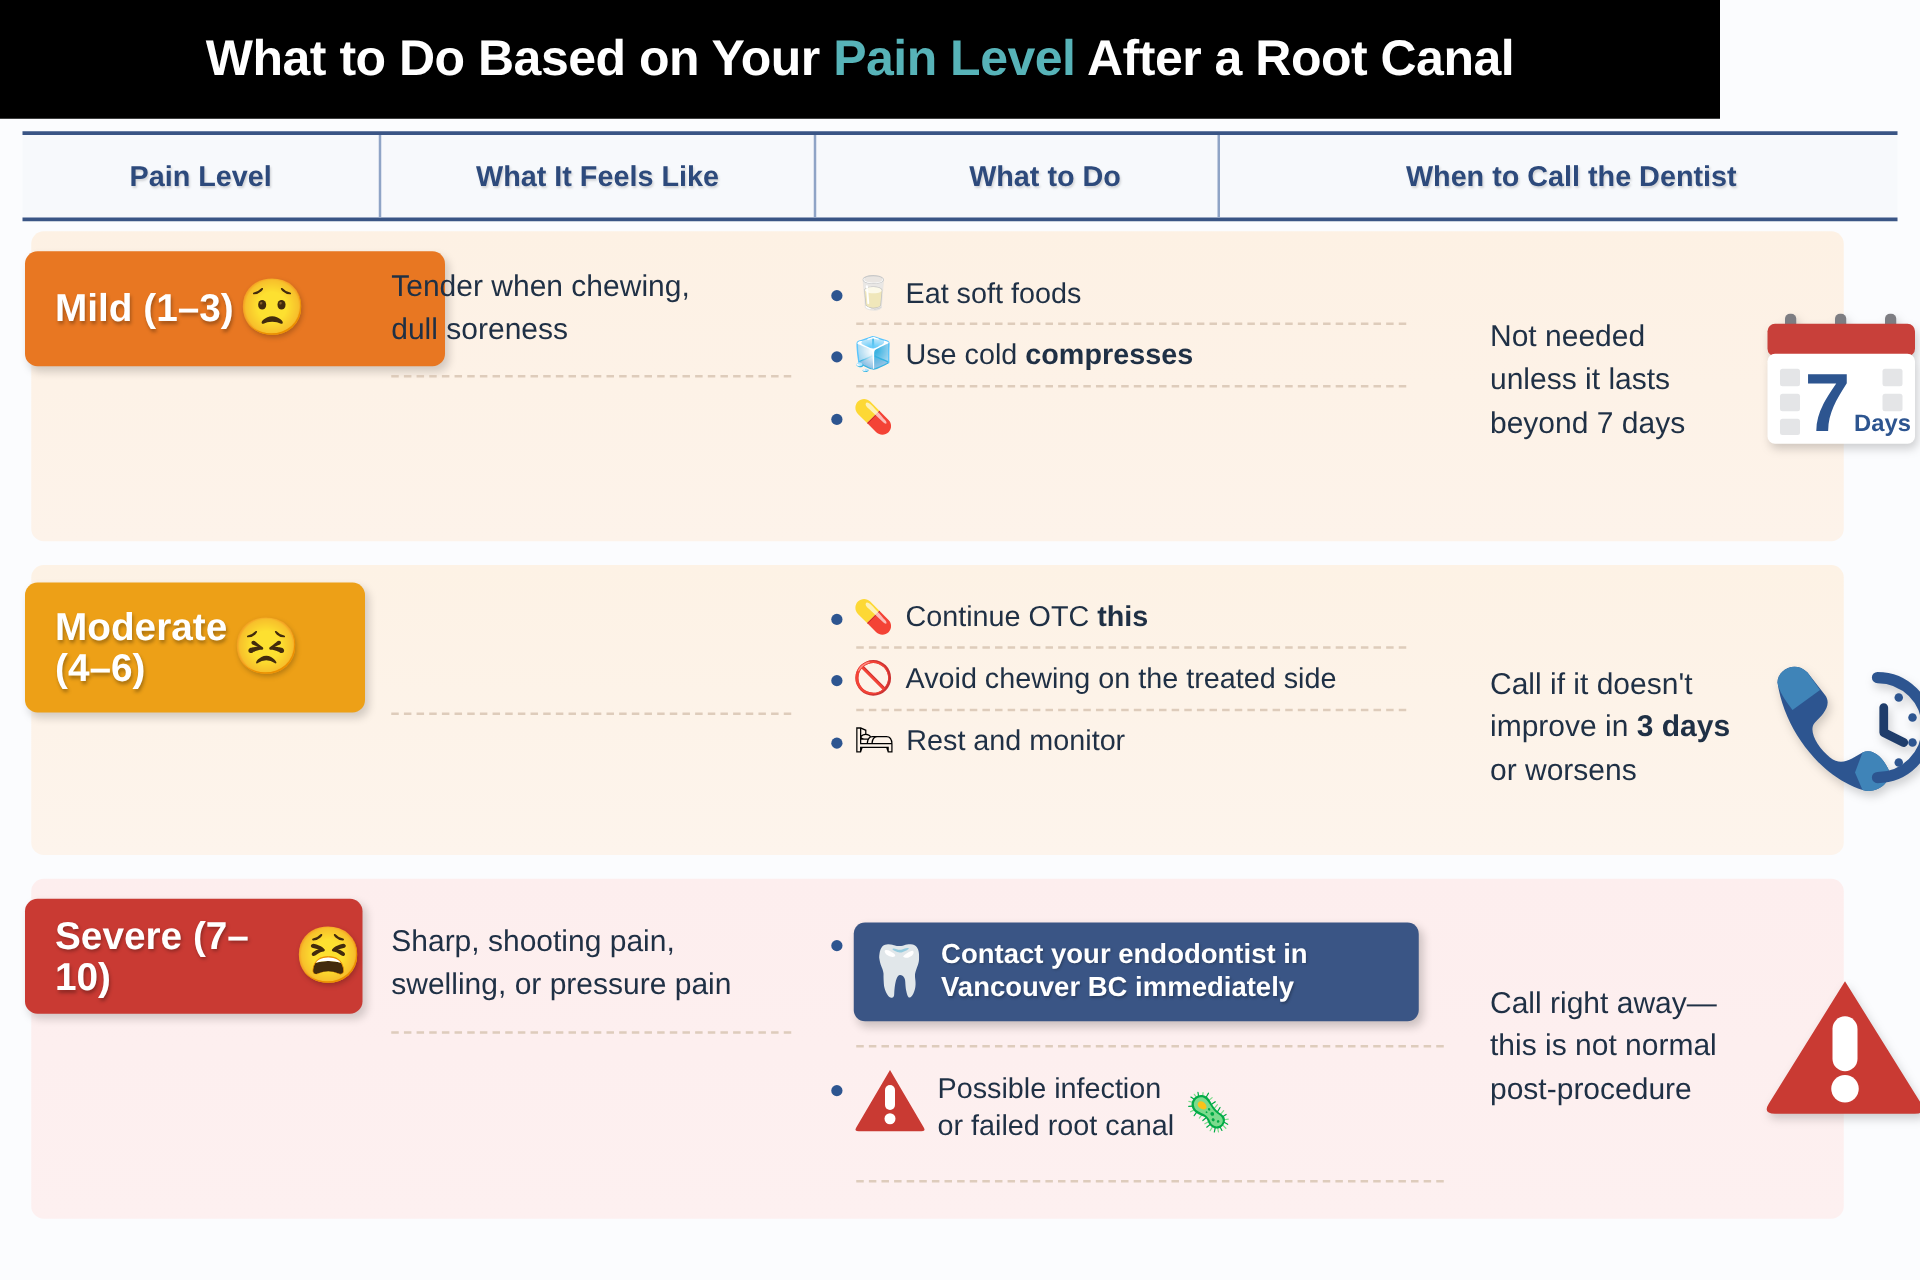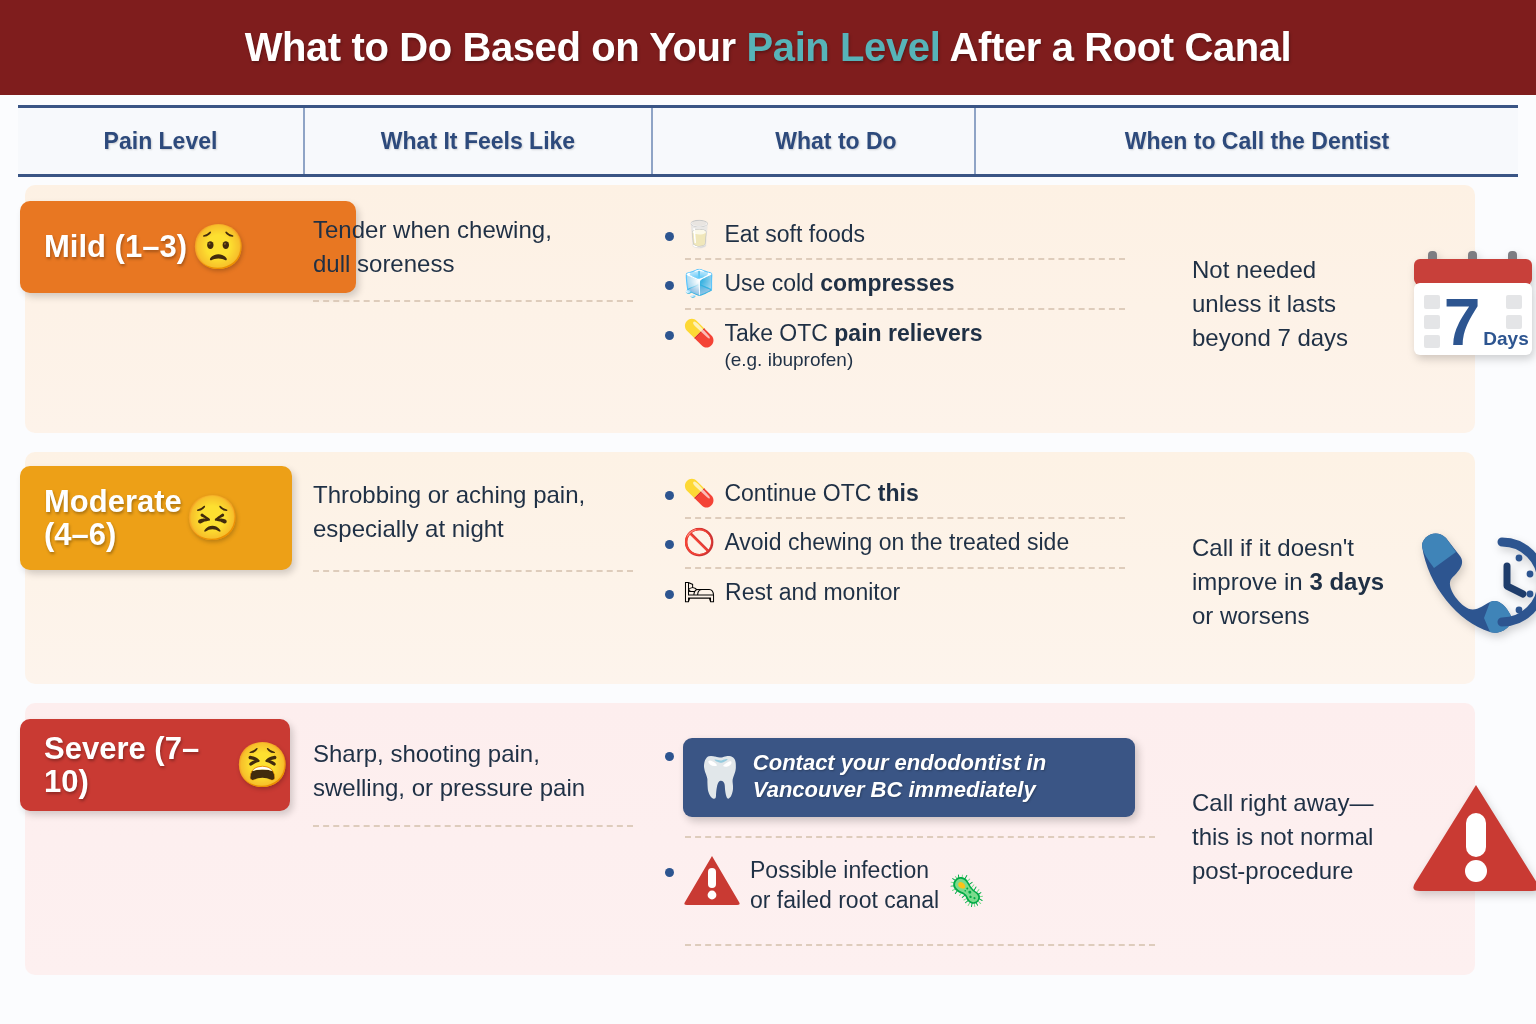--- a/index.html
+++ b/index.html
@@ -13,22 +13,22 @@
   body {
     font-family: "Liberation Sans", sans-serif;
     background: #fbfcfe;
     position: relative;
   }
 
   
   .title-bar {
     position: absolute;
     left: 0; top: 0;
-    width: 1536px; height: 95px;
-    background: #7f1d1d;
+    width: 1376px; height: 95px;
+    background: #000000;
     display: flex;
     align-items: center;
     justify-content: center;
   }
   .title-text {
     font-size: 40px;
     font-weight: bold;
     color: #ffffff;
     letter-spacing: -0.4px;
     text-shadow: 1px 2px 3px rgba(0,0,0,0.28);
@@ -161,21 +161,20 @@
     box-shadow: 3px 4px 8px rgba(0,0,0,0.2);
     padding: 12px 16px 13px 12px;
     display: flex;
     align-items: center;
     gap: 8px;
     width: 462px;
   }
   .callout-text {
     font-size: 22px;
     font-weight: bold;
-    font-style: italic;
     color: #ffffff;
     line-height: 1.22;
     white-space: pre-line;
     text-shadow: 1px 1px 2px rgba(0,0,0,0.25);
   }
   .callout-icon { font-size: 40px; line-height: 1; flex: none; }
 
   
   .whencol {
     position: absolute;
@@ -231,21 +230,20 @@
     <div class="dash-sep"></div>
     <div class="action-item">
       <span class="bullet"></span>
       <span class="act-icon">🧊</span>
       <span class="act-text"><span>Use cold </span><b>compresses</b></span>
     </div>
     <div class="dash-sep"></div>
     <div class="action-item">
       <span class="bullet"></span>
       <span class="act-icon">💊</span>
-      <span class="act-text"><span>Take OTC </span><b>pain relievers</b><span class="act-sub">(e.g. ibuprofen)</span></span>
     </div>
   </div>
 
   <div class="whencol" style="top:52px;">
     <div class="when-text">Not needed
 unless it lasts
 beyond 7 days</div>
     <div class="when-icon">
       <svg width="150" height="130" viewBox="0 0 150 130" class="svg-shadow">
         <rect x="22" y="14" width="9" height="22" rx="4" fill="#7d7d82"></rect>
@@ -266,22 +264,20 @@
 </div>
 
 <div class="row row-moderate">
 
   <div class="badge badge-moderate">
     <span class="badge-label">Moderate
 (4–6)</span>
     <span class="badge-emoji">😣</span>
   </div>
 
-  <div class="feels" style="top:26px;">Throbbing or aching pain,
-especially at night</div>
   <div class="feels-rule" style="top:118px;"></div>
 
   <div class="actions" style="top:18px;">
     <div class="action-item">
       <span class="bullet"></span>
       <span class="act-icon">💊</span>
       <span class="act-text"><span>Continue OTC </span><b>this</b></span>
     </div>
     <div class="dash-sep"></div>
     <div class="action-item">

